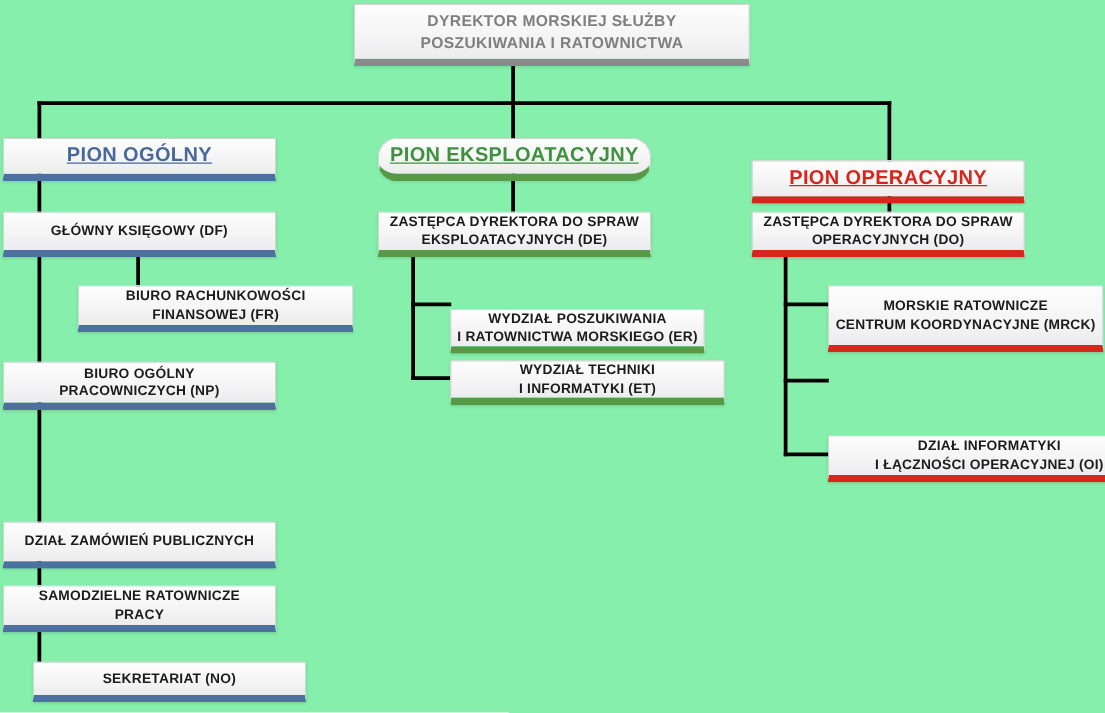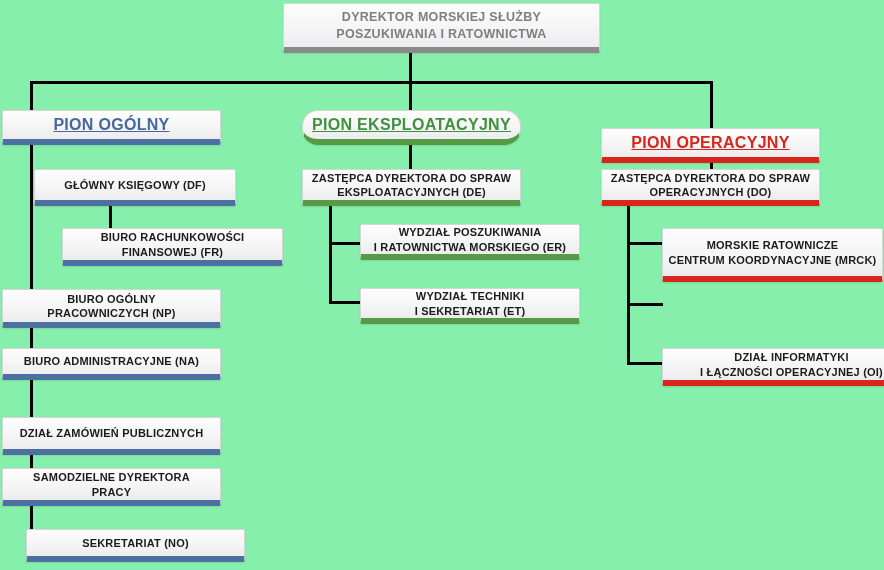--- a/index.html
+++ b/index.html
@@ -46,37 +46,36 @@
   <div class="line" style="left:627px; top:303px; width:36px;  height:3px;"></div>
   <div class="line" style="left:627px; top:362px; width:36px;  height:3px;"></div>
 
   <div class="box director accent-gray" style="left:283px; top:3px; width:317px; height:50px;">DYREKTOR MORSKIEJ SŁUŻBY
 POSZUKIWANIA I RATOWNICTWA</div>
 
   <div class="box hdr hdr-blue accent-blue" style="left:2px; top:110px; width:219px; height:35px;">PION OGÓLNY</div>
   <div class="box hdr hdr-green accent-green" style="left:302px; top:110px; width:219px; height:35px;border-radius:16px;">PION EKSPLOATACYJNY</div>
   <div class="box hdr hdr-red accent-red" style="left:601px; top:116px; width:219px; height:35px;margin-top:12px;">PION OPERACYJNY</div>
 
-  <div class="box accent-blue" style="left:2px; top:169px; width:202px; height:37px;margin-left:32px;">GŁÓWNY KSIĘGOWY (DF)</div>
+  <div class="box accent-blue" style="left:2px; top:169px; width:219px; height:37px;">GŁÓWNY KSIĘGOWY (DF)</div>
   <div class="box accent-blue" style="left:62px; top:228px; width:221px; height:38px;">BIURO RACHUNKOWOŚCI
 FINANSOWEJ (FR)</div>
   <div class="box accent-blue" style="left:2px; top:289px; width:219px; height:39px;">BIURO OGÓLNY
 PRACOWNICZYCH (NP)</div>
-  <div class="box accent-blue" style="left:2px; top:348px; width:219px; height:32px;">BIURO ADMINISTRACYJNE (NA)</div>
   <div class="box accent-blue" style="left:2px; top:417px; width:219px; height:38px;">DZIAŁ ZAMÓWIEŃ PUBLICZNYCH</div>
-  <div class="box accent-blue" style="left:2px; top:468px; width:219px; height:38px;">SAMODZIELNE DYREKTORA
+  <div class="box accent-blue" style="left:2px; top:468px; width:219px; height:38px;">SAMODZIELNE RATOWNICZE
 PRACY</div>
   <div class="box accent-blue" style="left:2px; top:529px; width:219px; height:33px;margin-left:24px;">SEKRETARIAT (NO)</div>
 
   <div class="box accent-green" style="left:302px; top:169px; width:219px; height:37px;">ZASTĘPCA DYREKTORA DO SPRAW
 EKSPLOATACYJNYCH (DE)</div>
-  <div class="box accent-green" style="left:360px; top:224px; width:220px; height:36px;">WYDZIAŁ POSZUKIWANIA
+  <div class="box accent-green" style="left:360px; top:247px; width:204px; height:36px;">WYDZIAŁ POSZUKIWANIA
 I RATOWNICTWA MORSKIEGO (ER)</div>
   <div class="box accent-green" style="left:360px; top:288px; width:220px; height:36px;">WYDZIAŁ TECHNIKI
-I SEKRETARIAT (ET)</div>
+I INFORMATYKI (ET)</div>
 
   <div class="box accent-red" style="left:601px; top:169px; width:219px; height:37px;">ZASTĘPCA DYREKTORA DO SPRAW
 OPERACYJNYCH (DO)</div>
   <div class="box accent-red" style="left:662px; top:228px; width:221px; height:54px;">MORSKIE RATOWNICZE
 CENTRUM KOORDYNACYJNE (MRCK)</div>
   <div class="box accent-red" style="left:662px; top:348px; width:259px; height:38px;">DZIAŁ INFORMATYKI
 I ŁĄCZNOŚCI OPERACYJNEJ (OI)</div>
 
 </div>
 

